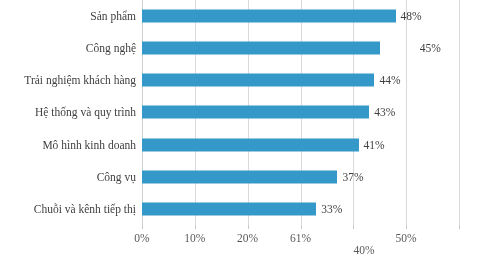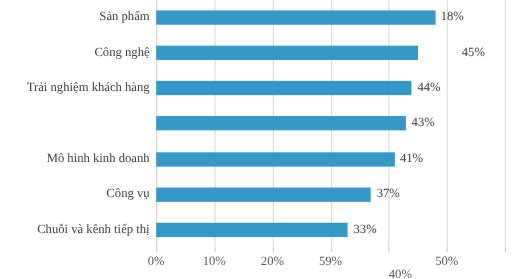--- a/index.html
+++ b/index.html
@@ -133,33 +133,34 @@
         <div class="gridline" style="left: 105.667px;"></div>
         <div class="gridline" style="left: 158.5px;"></div>
         <div class="gridline" style="left: 211.333px;"></div>
         <div class="gridline" style="left: 264.167px;"></div>
         <div class="gridline" style="left: 317px;"></div>
       </div>
     <div class="rows">
         <div class="row" style="top: 0px; height: 32.1429px;">
           <div class="cat-label">Sản phẩm</div>
           <div class="bar" style="width: 253.6px; background: rgb(52, 152, 200);"></div>
-          <div class="bar-value" style="left: 253.6px;">18%</div>
+          <div class="bar-value" style="left: 253.6px;">48%</div>
         </div>
         <div class="row" style="top: 32.1429px; height: 32.1429px;">
           <div class="cat-label">Công nghệ</div>
           <div class="bar" style="width: 237.75px; background: rgb(52, 152, 200);"></div>
           <div class="bar-value" style="left: 237.75px; margin-left: 40px;">45%</div>
         </div>
         <div class="row" style="top: 64.2857px; height: 32.1429px;">
           <div class="cat-label">Trải nghiệm khách hàng</div>
           <div class="bar" style="width: 232.467px; background: rgb(52, 152, 200);"></div>
           <div class="bar-value" style="left: 232.467px;">44%</div>
         </div>
         <div class="row" style="top: 96.4286px; height: 32.1429px;">
+          <div class="cat-label">Hệ thống và quy trình</div>
           <div class="bar" style="width: 227.183px; background: rgb(52, 152, 200);"></div>
           <div class="bar-value" style="left: 227.183px;">43%</div>
         </div>
         <div class="row" style="top: 128.571px; height: 32.1429px;">
           <div class="cat-label">Mô hình kinh doanh</div>
           <div class="bar" style="width: 216.617px; background: rgb(52, 152, 200);"></div>
           <div class="bar-value" style="left: 216.617px; text-align: center;">41%</div>
         </div>
         <div class="row" style="top: 160.714px; height: 32.1429px;">
           <div class="cat-label">Công vụ</div>
@@ -175,21 +176,21 @@
   </div>
 
   <div class="x-axis">
       <div class="x-tick" style="left: 0px;"></div>
       <div class="x-tick-label" style="left: 0px;">0%</div>
       <div class="x-tick" style="left: 52.8333px;"></div>
       <div class="x-tick-label" style="left: 52.8333px;">10%</div>
       <div class="x-tick" style="left: 105.667px;"></div>
       <div class="x-tick-label" style="left: 105.667px;">20%</div>
       <div class="x-tick" style="left: 158.5px;"></div>
-      <div class="x-tick-label" style="left: 158.5px;">59%</div>
+      <div class="x-tick-label" style="left: 158.5px;">61%</div>
       <div class="x-tick" style="left: 211.333px;"></div>
       <div class="x-tick-label" style="left: 222px; margin-top: 12px;">40%</div>
       <div class="x-tick" style="left: 264.167px;"></div>
       <div class="x-tick-label" style="left: 264.167px;">50%</div>
       <div class="x-tick" style="left: 317px;"></div>
       <div class="x-tick-label" style="left: 317px; margin-left: 46px;">60%</div>
     </div>
 
 </div>
 

